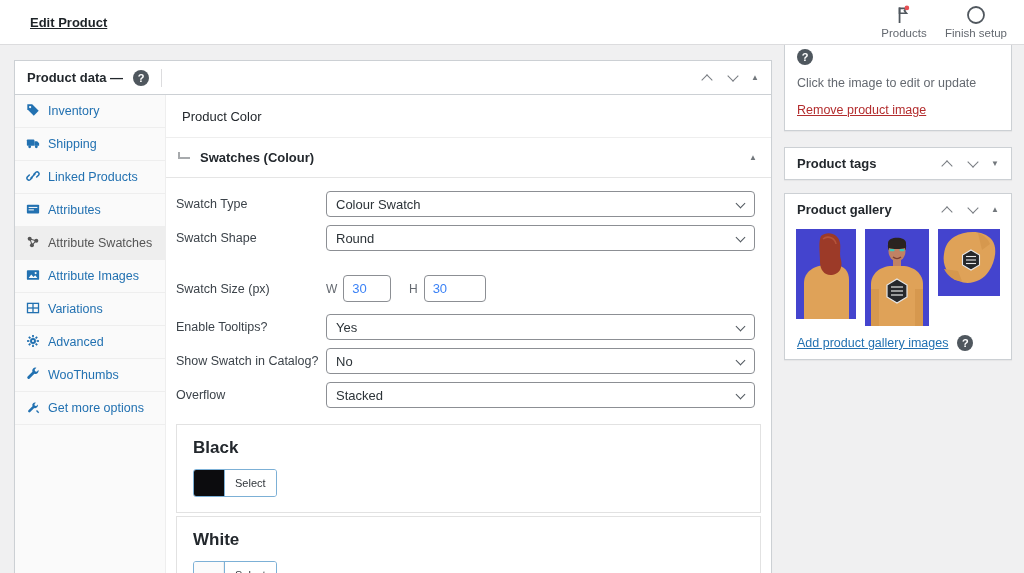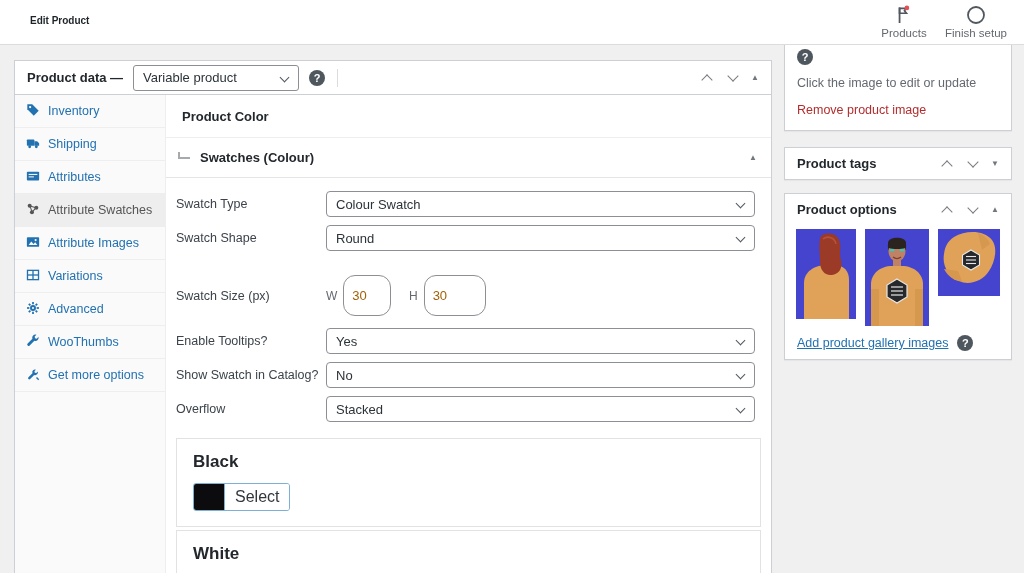--- a/index.html
+++ b/index.html
@@ -5,21 +5,21 @@
   * { box-sizing: border-box; margin: 0; padding: 0; }
   html,body { width:1024px; height:573px; overflow:hidden; }
   body {
     font-family:"Liberation Sans", sans-serif;
     font-size:13px; color:#3c434a;
     background:#f0f0f1; position:relative;
   }
   
   .topbar { position:absolute; top:0; left:0; width:1024px; height:45px;
     background:#fff; border-bottom:1px solid #dcdcde; z-index:20; }
-  .topbar-title { position:absolute; left:30px; top:15px; font-weight:bold; color:#1d2327; font-size:10px; }
+  .topbar-title { position:absolute; left:30px; top:15px; font-weight:bold; color:#1d2327; font-size:13px;text-decoration:underline; }
   .topbar-actions { position:absolute; right:12px; top:5px; display:flex; }
   .tb-action { width:72px; display:flex; flex-direction:column; align-items:center; gap:2px;
     font-size:11.5px; color:#646970; cursor:pointer; }
   .tb-action svg { display:block; }
   
   .postbox { position:absolute; background:#fff; border:1px solid #ccd0d4;
     box-shadow:0 1px 1px rgba(0,0,0,.04); }
   .hndl { display:flex; align-items:center; padding:4px 12px; }
   .hndl-title { font-weight:bold; color:#23282d; }
   .hndl-right { margin-left:auto; display:flex; align-items:center; gap:10px; }
@@ -46,49 +46,49 @@
   #pd-body { display:flex; height:524px; }
   
   #pd-tabs { width:151px; background:#fafafa; border-right:1px solid #eee; flex:none; }
   .pd-tab { height:33px; display:flex; align-items:center; gap:8px; padding-left:11px;
     border-bottom:1px solid #eee; color:#2271b1; font-size:12.5px; cursor:pointer; }
   .pd-tab svg { flex:none; color:#2271b1; }
   .pd-tab.active { background:#eee; color:#555; }
   .pd-tab.active svg { color:#555; }
   
   #pd-main { flex:1; min-width:0; }
-  #panel-title { padding:14px 16px 13px; font-weight:bold; color:#23282d; border-bottom:1px solid #eee; }
+  #panel-title { padding:14px 16px 13px; font-weight:normal; color:#23282d; border-bottom:1px solid #eee; }
   #swatch-toolbar { display:flex; align-items:center; padding:0 14px 0 12px; height:40px; border-bottom:1px solid #e5e5e5; }
   .corner-glyph { width:12px; height:7px; border-left:2px solid #a7aaad; border-bottom:2px solid #a7aaad;
     margin:-5px 10px 0 0; }
   #swatch-toolbar .hndl-title { font-size:13px; }
   #swatch-fields { padding:13px 16px 0 10px; }
   .f-row { display:flex; align-items:center; margin-bottom:8px; }
   .f-label { width:150px; flex:none; font-size:12.5px; color:#3c434a; }
   .f-field { flex:1; }
   .f-row .selectbox { width:100%; border-radius:4px; }
   .size-row { margin:24px 0 12px; }
   .size-lab { color:#646970; font-size:12px; margin-right:6px; }
-  .size-input { width:48px; height:41px; border:1px solid #8c8f94; border-radius:12px;
-    padding:0 8px; font:13px "Liberation Sans",sans-serif; color:#a16207; }
+  .size-input { width:48px; height:27px; border:1px solid #8c8f94; border-radius:4px;
+    padding:0 8px; font:13px "Liberation Sans",sans-serif; color:#3b82f6; }
   .size-input.h { width:62px; }
   .size-gap { display:inline-block; width:14px; }
   
   #variants { margin:16px 10px 0; }
   .variant-box { border:1px solid #e2e2e2; background:#fff; padding:13px 16px 13px; margin-bottom:3px; }
   .variant-name { font-weight:bold; color:#23282d; font-size:17px; }
   .color-picker { margin-top:11px; display:inline-flex; height:28px; border:1.5px solid #7cb0d6;
     border-radius:3px; overflow:hidden; background:#fff; cursor:pointer; }
   .color-cell { width:30px; height:100%; }
-  .select-cell { padding:0 10px; display:flex; align-items:center; font-size:16px; color:#32373c;
+  .select-cell { padding:0 10px; display:flex; align-items:center; font-size:11px; color:#32373c;
     border-left:1.5px solid #7cb0d6; background:#fff; }
   
   #featured-panel { left:784px; top:38px; width:228px; height:93px; border-top:none; padding:11px 12px; z-index:1; }
   #featured-hint { color:#646970; font-size:12.5px; margin-top:11px; }
-  #remove-image-link { display:inline-block; margin-top:13px; color:#b32d2e; 
+  #remove-image-link { display:inline-block; margin-top:13px; color:#b32d2e; text-decoration:underline;
     font-size:12.5px; cursor:pointer; }
   #tags-panel { left:784px; top:147px; width:228px; height:33px; }
   #tags-panel .hndl, #gallery-panel .hndl { height:31px;justify-content:space-between; }
   #gallery-panel { left:784px; top:193px; width:228px; height:167px; }
   #gallery-images { padding:4px 0 0 11px; white-space:nowrap; }
   .gal-thumb { display:inline-block; vertical-align:top; cursor:pointer; }
   .gal-thumb svg { display:block; }
   #gal-2 { margin-left:5px; } #gal-3 { margin-left:6px; }
   #gallery-footer { display:flex; align-items:center; gap:9px; padding:9px 0 0 12px; }
   #add-gallery-link { color:#2271b1; text-decoration:underline; font-size:12.5px; cursor:pointer; }
@@ -116,24 +116,20 @@
         </svg>
       </span>
       <span>Finish setup</span>
     </div>
   </div>
 </div>
 
 <div class="postbox" id="product-data">
   <div class="hndl" id="pd-header">
     <span class="hndl-title">Product data —</span>
-    <div class="selectbox" id="pd-type-select">
-      <span>Variable product</span>
-      <span class="sel-chev"></span>
-    </div>
     <span class="helptip">?</span>
     <span class="vdiv"></span>
     <div class="hndl-right">
       <span class="chev-btn up">
           <i></i>
         </span>
       <span class="chev-btn down">
           <i></i>
         </span>
       <span class="tri">▲</span>
@@ -151,20 +147,28 @@
         <span>Inventory</span>
       </div>
       <div class="pd-tab">
         <span><svg width="14" height="14" viewBox="0 0 16 16" fill="currentColor">
               <rect x="1" y="4" width="8.5" height="7" rx="0.8"></rect>
               <path d="M9.5 6h3.2l2.3 2.4V11H9.5z"></path>
               <circle cx="4.2" cy="12.3" r="1.6"></circle>
               <circle cx="11.8" cy="12.3" r="1.6"></circle>
             </svg></span>
         <span>Shipping</span>
+      </div>
+      <div class="pd-tab">
+        <span><svg width="14" height="14" viewBox="0 0 16 16" fill="none" stroke="currentColor" stroke-width="1.7" stroke-linecap="round">
+              <path d="M7 10l-2.3 2.3a2.3 2.3 0 0 1-3.2-3.2L3.8 6.8"></path>
+              <path d="M9 6l2.3-2.3a2.3 2.3 0 0 1 3.2 3.2L12.2 9.2"></path>
+              <path d="M5.7 10.3l4.6-4.6"></path>
+            </svg></span>
+        <span>Linked Products</span>
       </div>
       <div class="pd-tab">
         <span><svg width="14" height="14" viewBox="0 0 16 16">
               <rect x="1" y="3" width="14" height="10" rx="1" fill="currentColor"></rect>
               <line x1="3" y1="6.2" x2="13" y2="6.2" stroke="#fafafa" stroke-width="1.2"></line>
               <line x1="3" y1="9" x2="9" y2="9" stroke="#fafafa" stroke-width="1.2"></line>
             </svg></span>
         <span>Attributes</span>
       </div>
       <div class="pd-tab active">
@@ -325,21 +329,21 @@
       <span class="chev-btn down">
           <i></i>
         </span>
       <span class="tri">▼</span>
     </div>
   </div>
 </div>
 
 <div class="postbox" id="gallery-panel">
   <div class="hndl">
-    <span class="hndl-title">Product options</span>
+    <span class="hndl-title">Product gallery</span>
     <div class="hndl-right">
       <span class="chev-btn up">
           <i></i>
         </span>
       <span class="chev-btn down">
           <i></i>
         </span>
       <span class="tri">▲</span>
     </div>
   </div>

